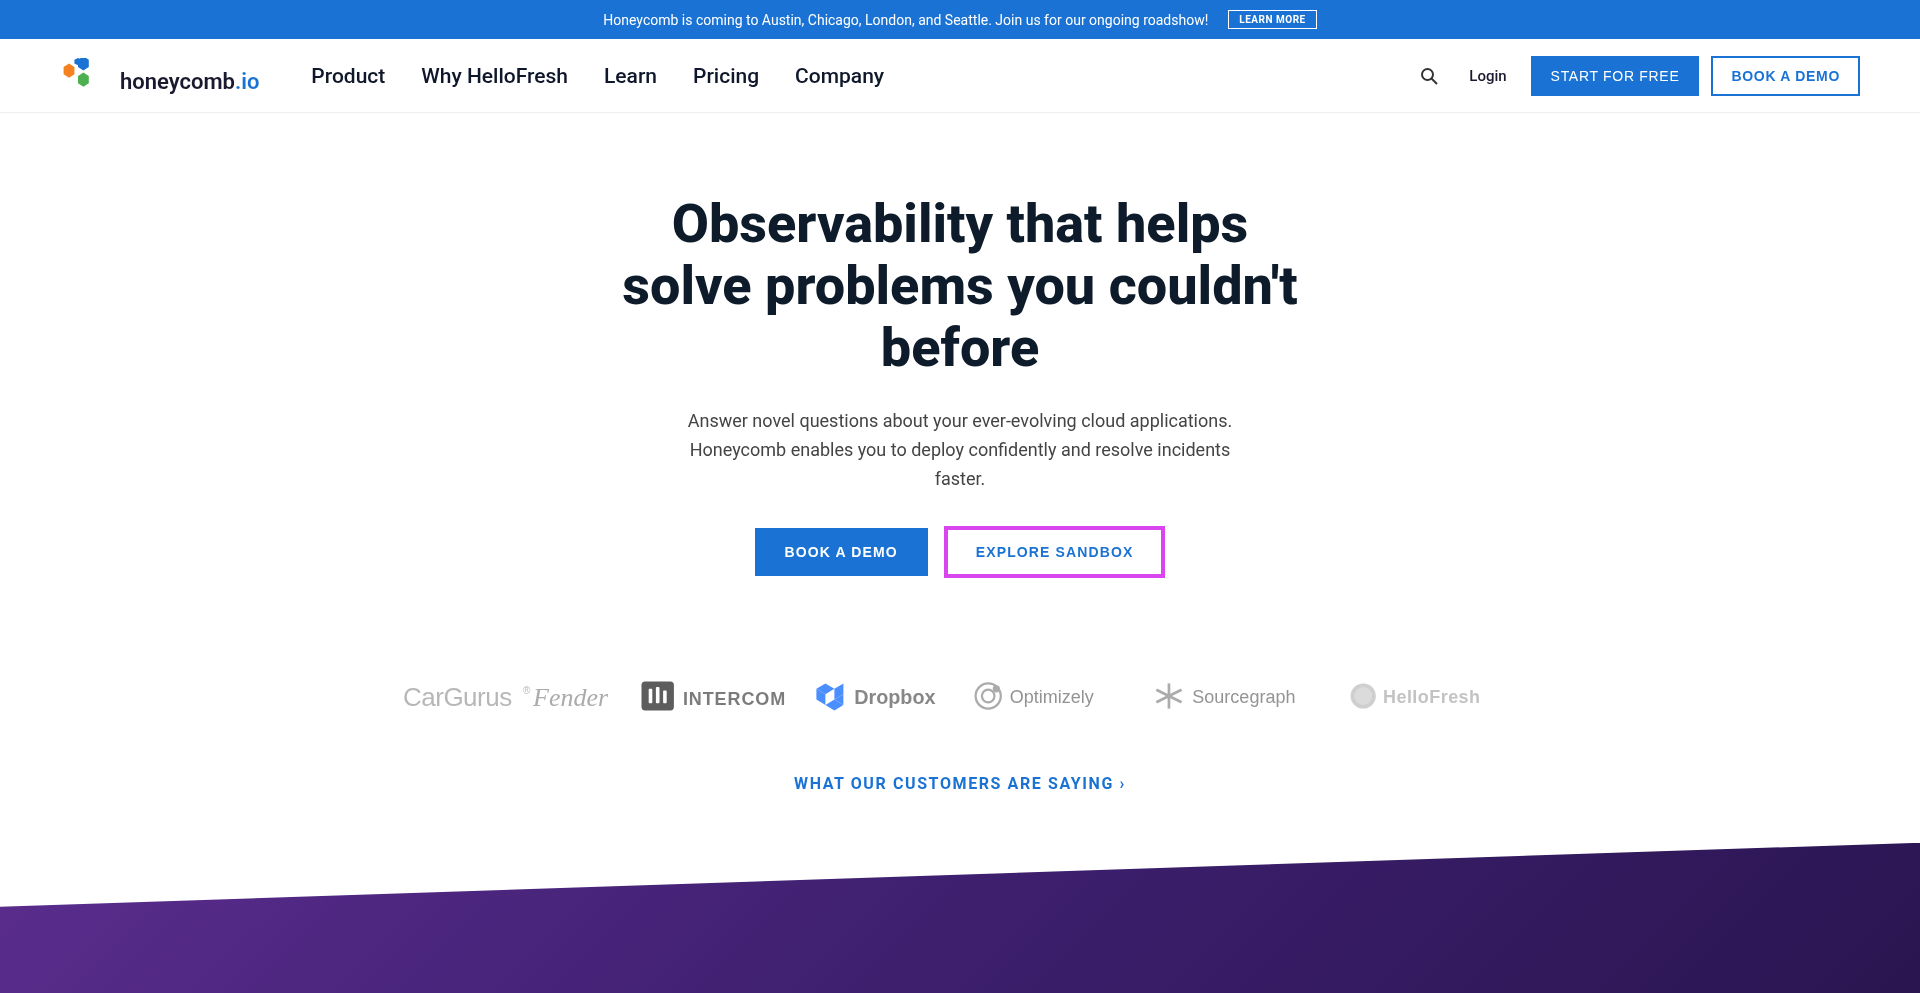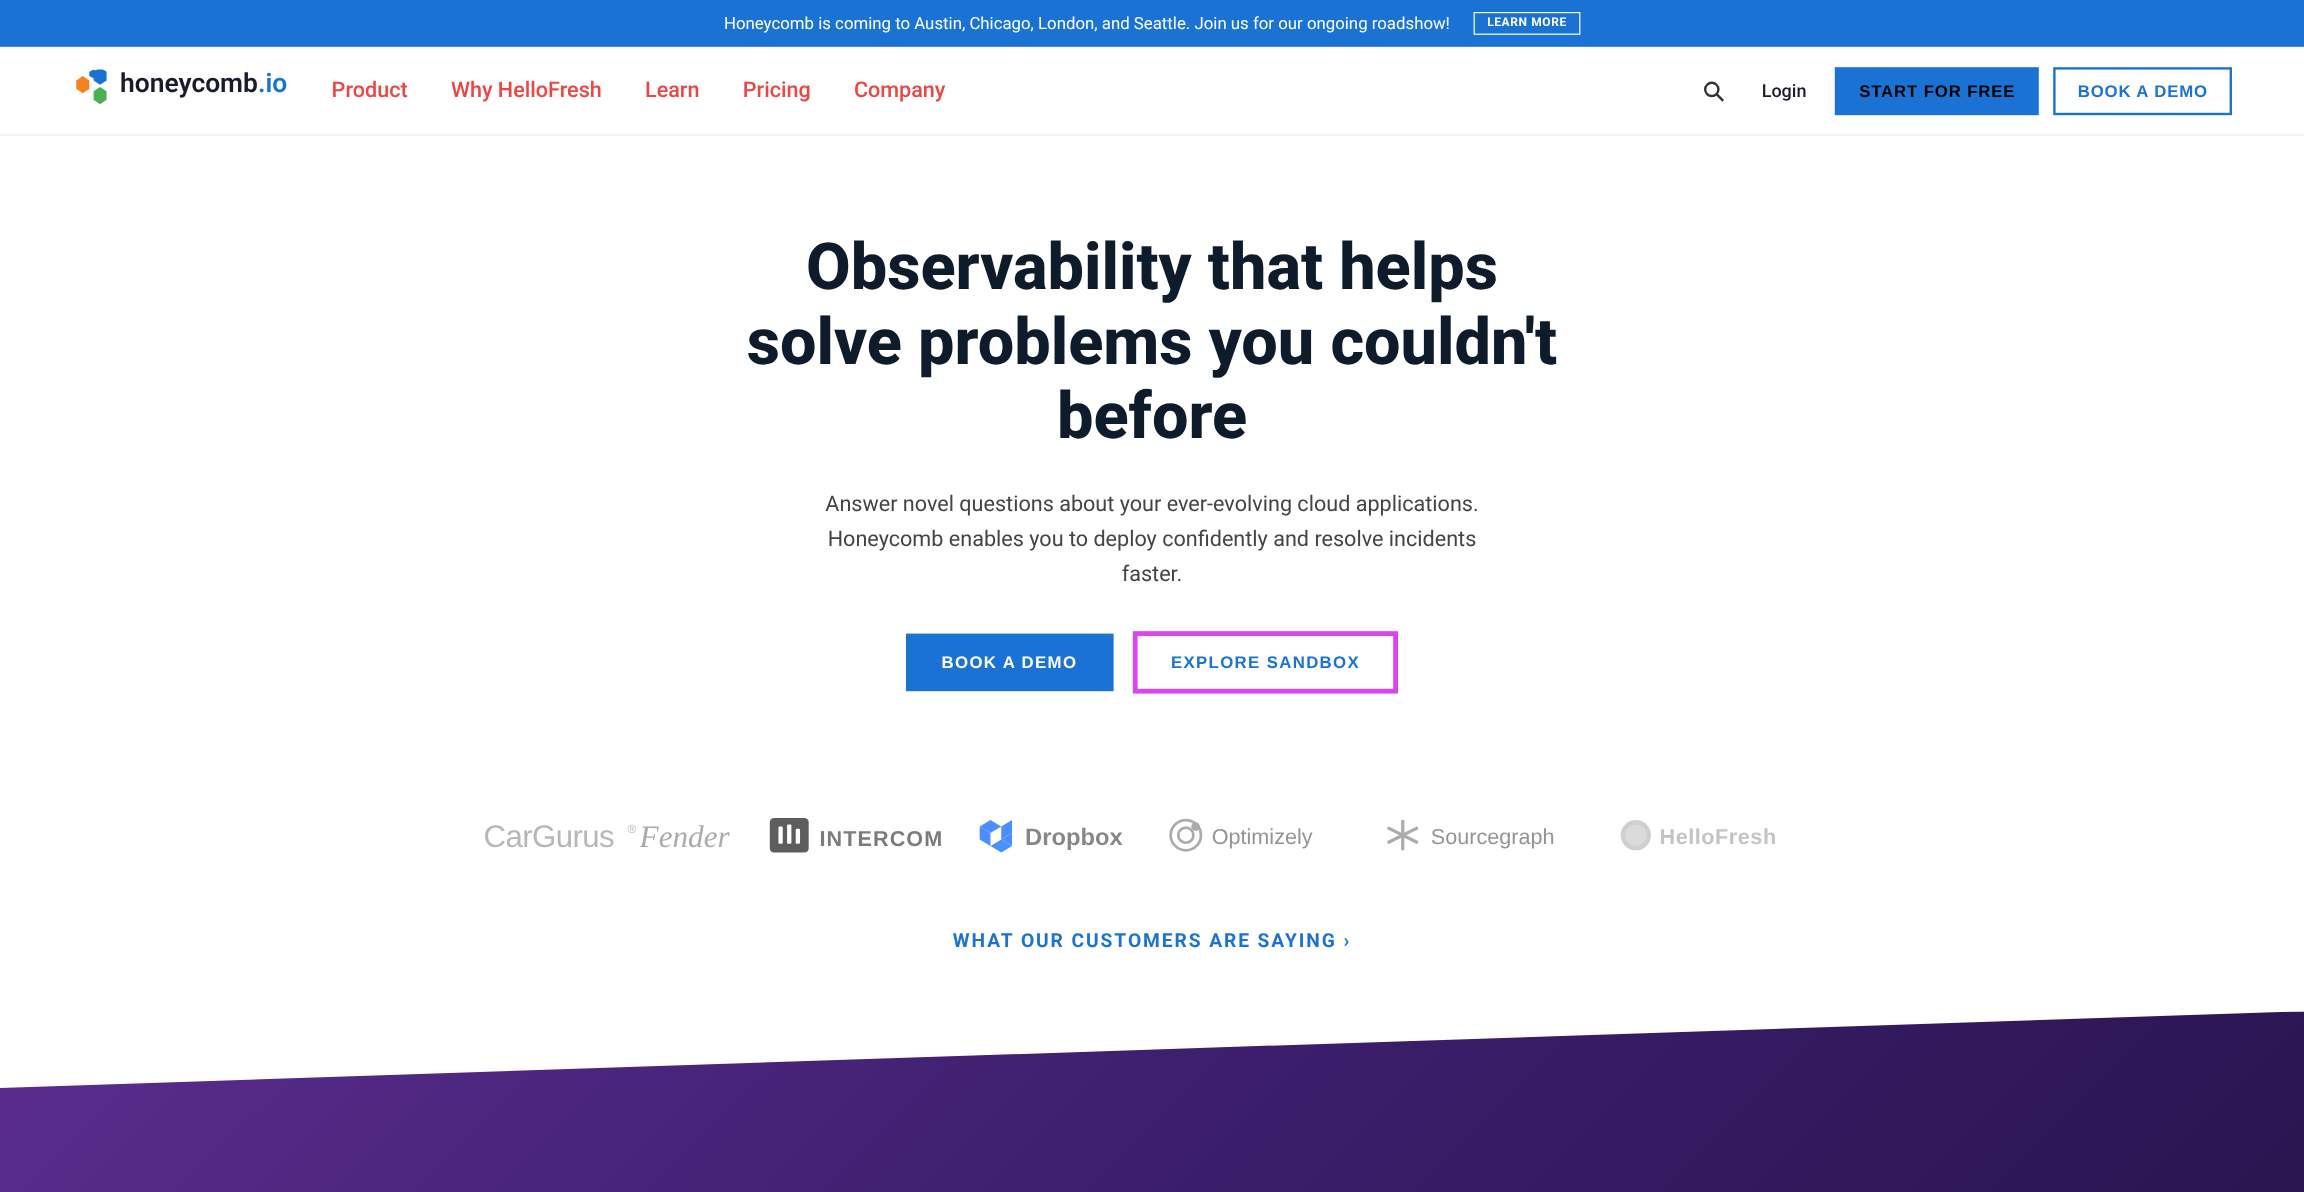--- a/index.html
+++ b/index.html
@@ -32,42 +32,42 @@
     .nav {
       display: flex;
       align-items: center;
       padding: 0 60px;
       height: 74px;
       border-bottom: 1px solid #eee;
       position: relative;
     }
     .logo {
       display: flex;
-      align-items: flex-start;
-      gap: 4px;
-      text-decoration: none;
-      margin-right: 21px;
+      align-items: flex-end;
+      gap: 24px;
+      text-decoration: none;
+      margin-right: 36px;
     }
     .logo-text {
       font-size: 22px;
       font-weight: 600;
       color: #1a1a2e;
     }
     .logo-text span { color: #1a73d4; }
 
     .nav-links {
       display: flex;
       align-items: center;
       gap: 4px;
       flex: 1;
     }
     .nav-link {
       padding: 8px 16px;
-      color: #ef4444;
-      font-size: 18px;
+      color: #0f172a;
+      font-size: 21px;
       font-weight: 500;
       text-decoration: none;
       cursor: pointer;
     }
 
     .nav-actions {
       display: flex;
       align-items: center;
       gap: 12px;
     }
@@ -81,25 +81,25 @@
     }
     .login-link {
       color: #1a1a2e;
       font-size: 15px;
       font-weight: 500;
       text-decoration: none;
       padding: 8px 12px;
     }
     .btn-start {
       background: #1a73d4;
-      color: #000000;
+      color: #ffffff;
       border: none;
       padding: 12px 20px;
       font-size: 14px;
-      font-weight: 700;
+      font-weight: 400;
       letter-spacing: 0.05em;
       cursor: pointer;
       text-transform: uppercase;
     }
     .btn-demo-nav {
       background: #fff;
       color: #1a73d4;
       border: 2px solid #1a73d4;
       padding: 10px 18px;
       font-size: 14px;

